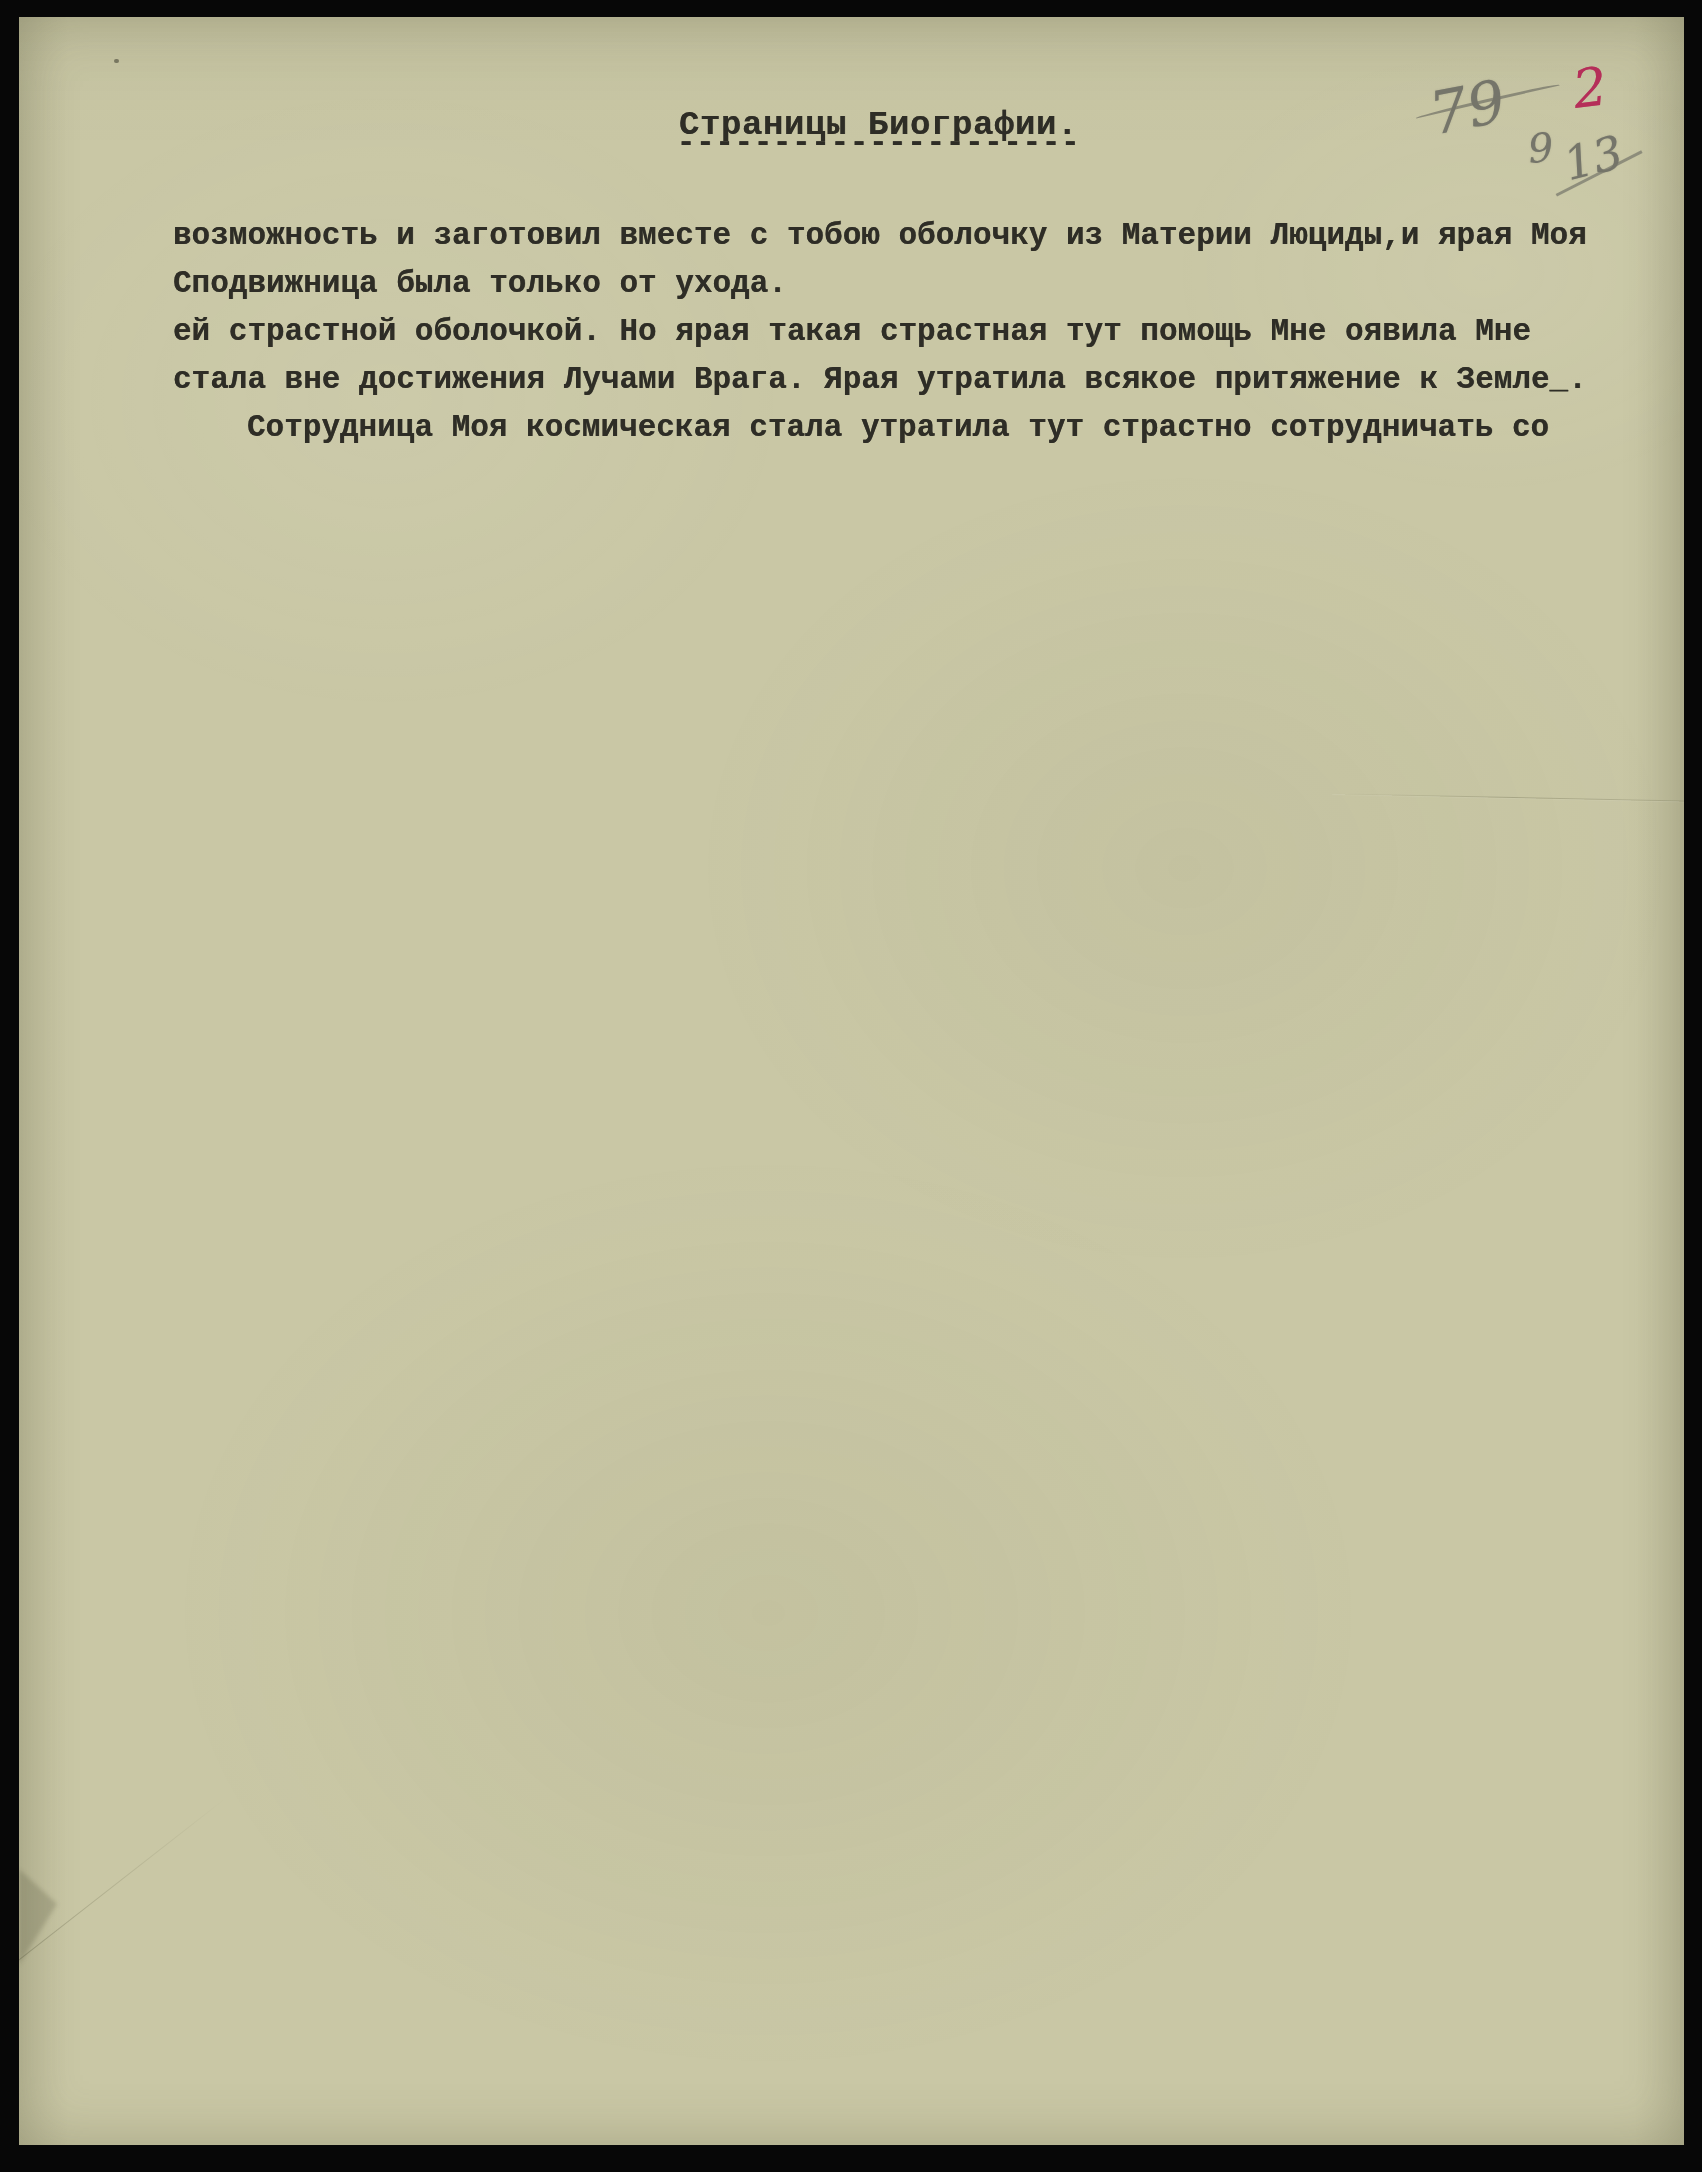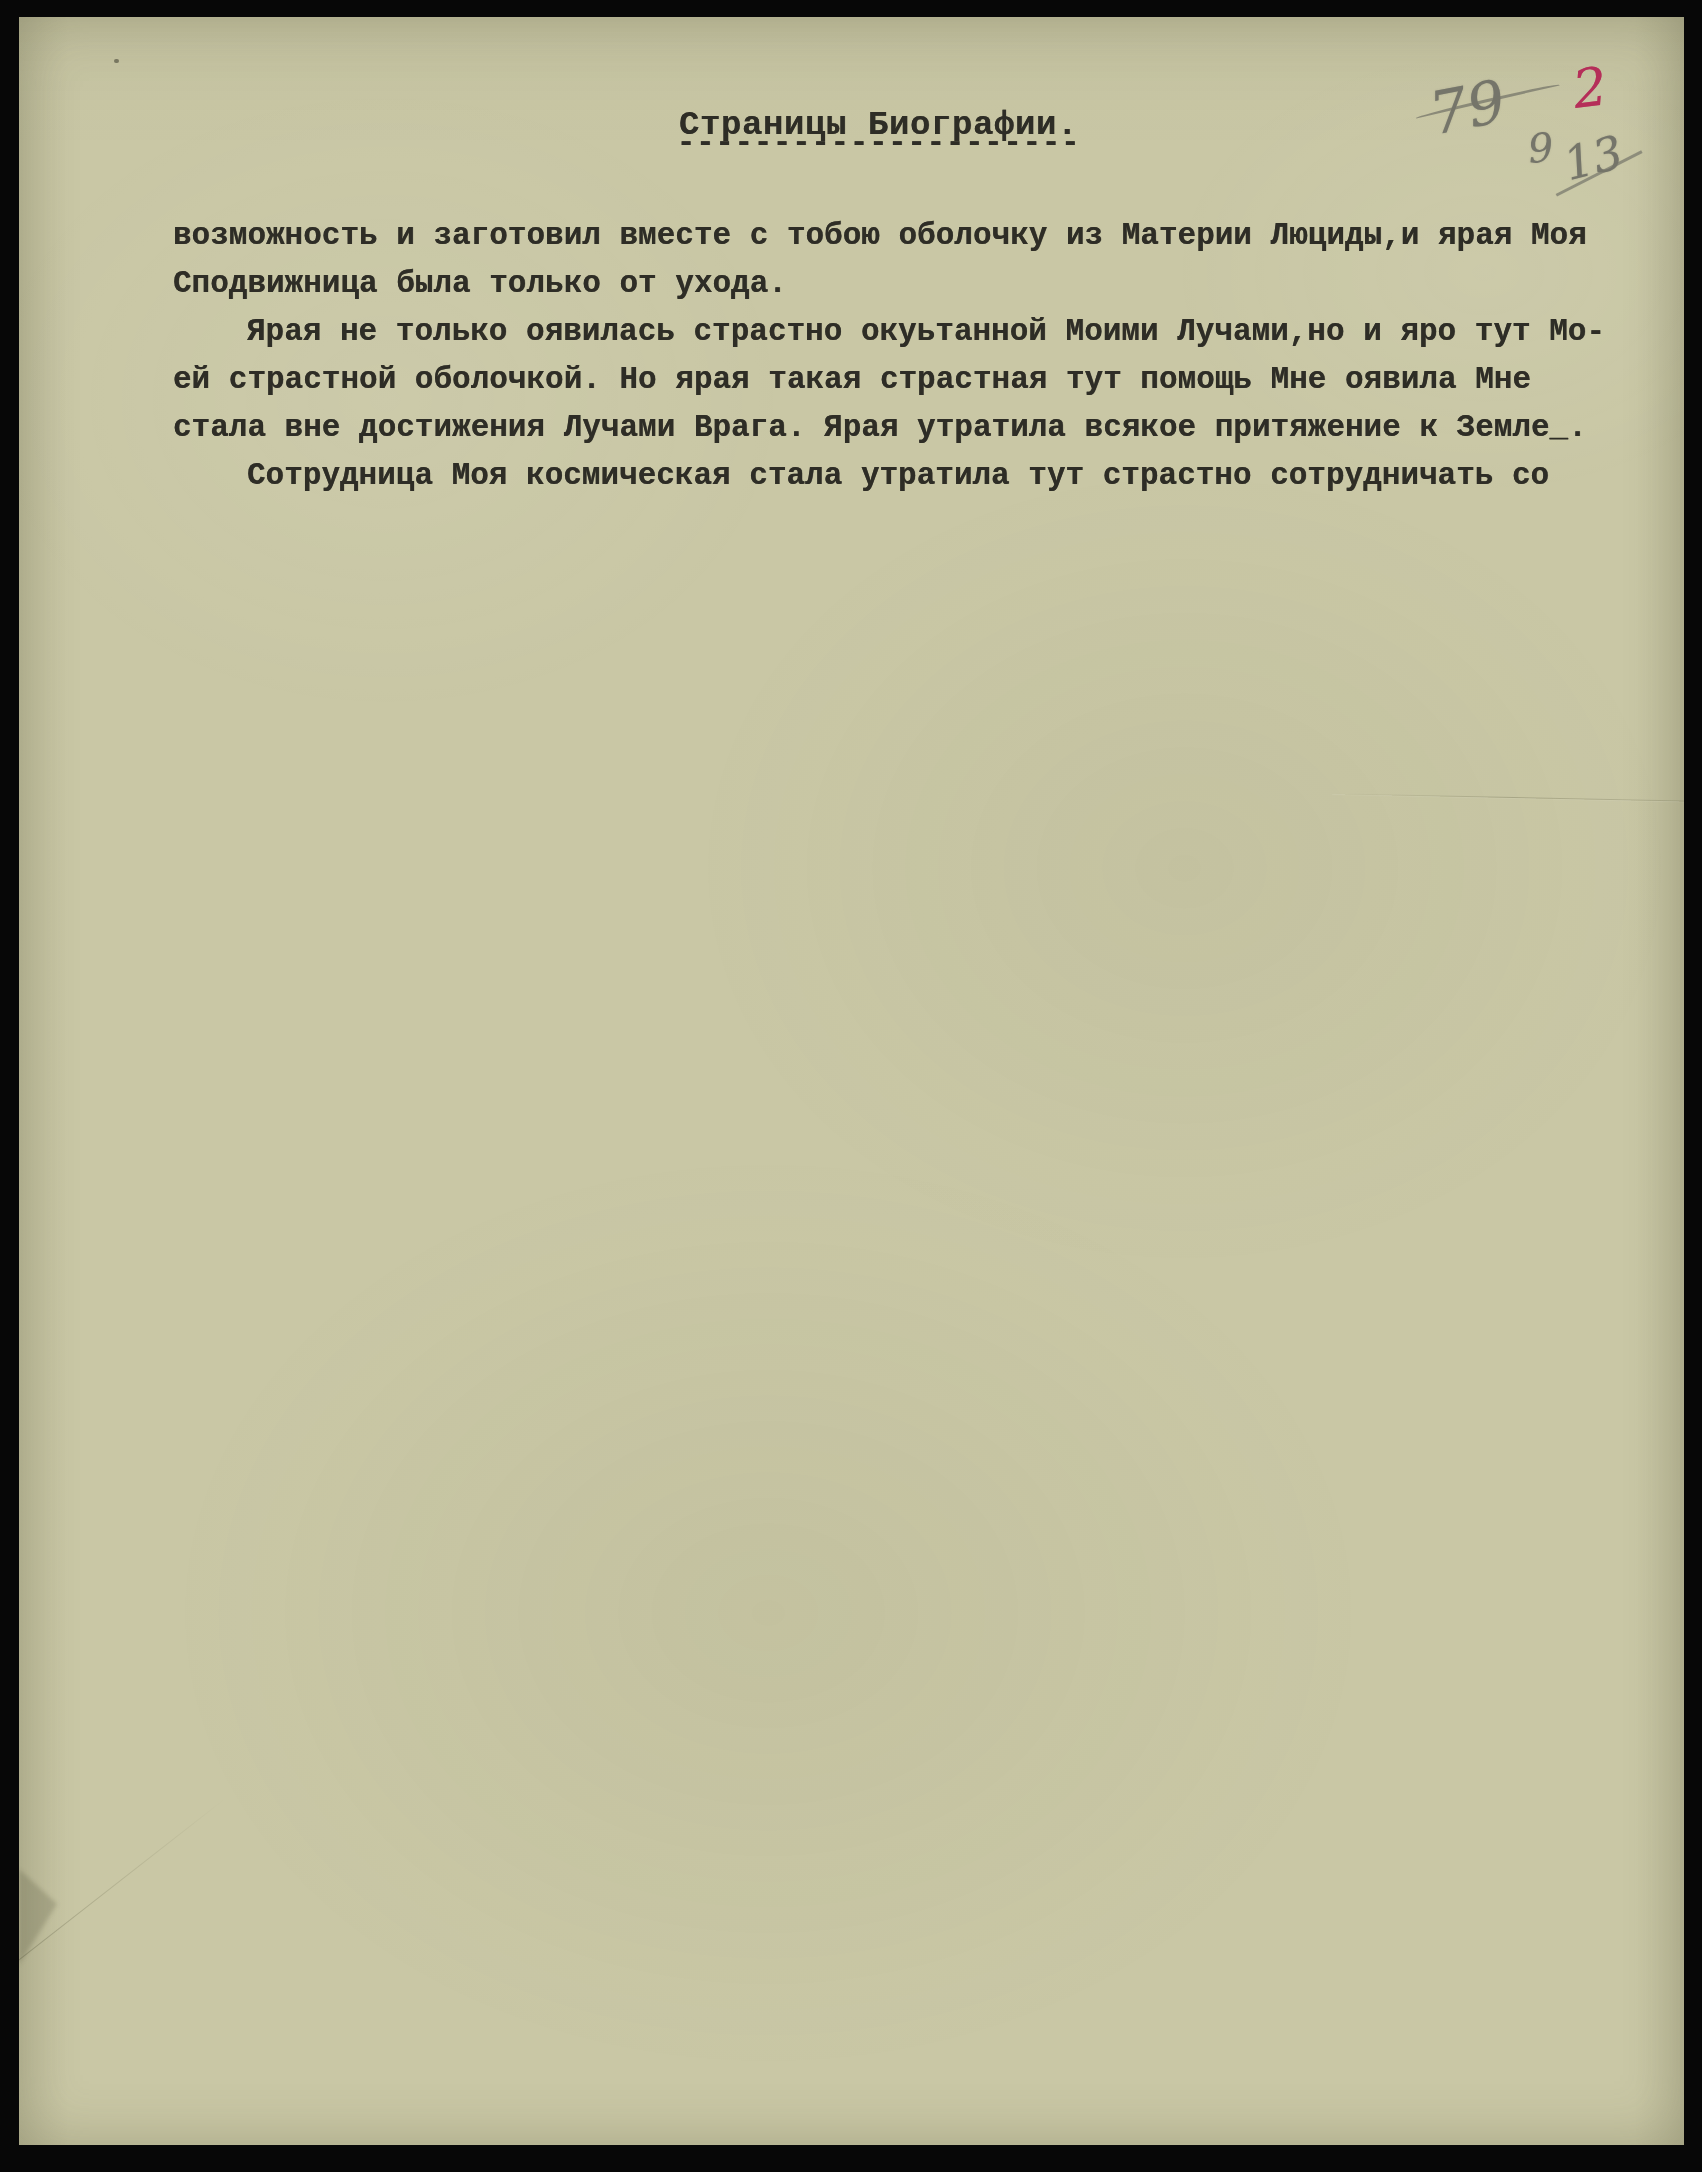--- a/index.html
+++ b/index.html
@@ -64,21 +64,20 @@
     <div class="title-wrap">
       <div class="title-inner">
         <div class="typed page-title">Страницы Биографии.</div>
         <div class="typed title-underline">---------------------</div>
       </div>
     </div>
 
     <div class="body-text typed">
       <div class="line"><span>возможность и заготовил вместе с тобою оболочку из Материи Люциды,и ярая Моя</span></div>
       <div class="line"><span>Сподвижница была только от ухода.</span></div>
-      <div class="line indent"><span>Ярая не только оявилась страстно окуьтанной Моими Лучами,но и яро тут Мо-</span></div>
       <div class="line"><span>ей страстной оболочкой. Но ярая такая страстная тут помощь Мне оявила Мне</span></div>
       <div class="line"><span>стала вне достижения Лучами Врага. Ярая утратила всякое притяжение к Земле_.</span></div>
       <div class="line indent"><span>Сотрудница Моя космическая стала утратила тут страстно сотрудничать со</span></div>
     </div>
 
     <div class="crease crease-right"></div>
     <div class="crease crease-bottom-left"></div>
     <div class="fold-wedge"></div>
 
   </div>

